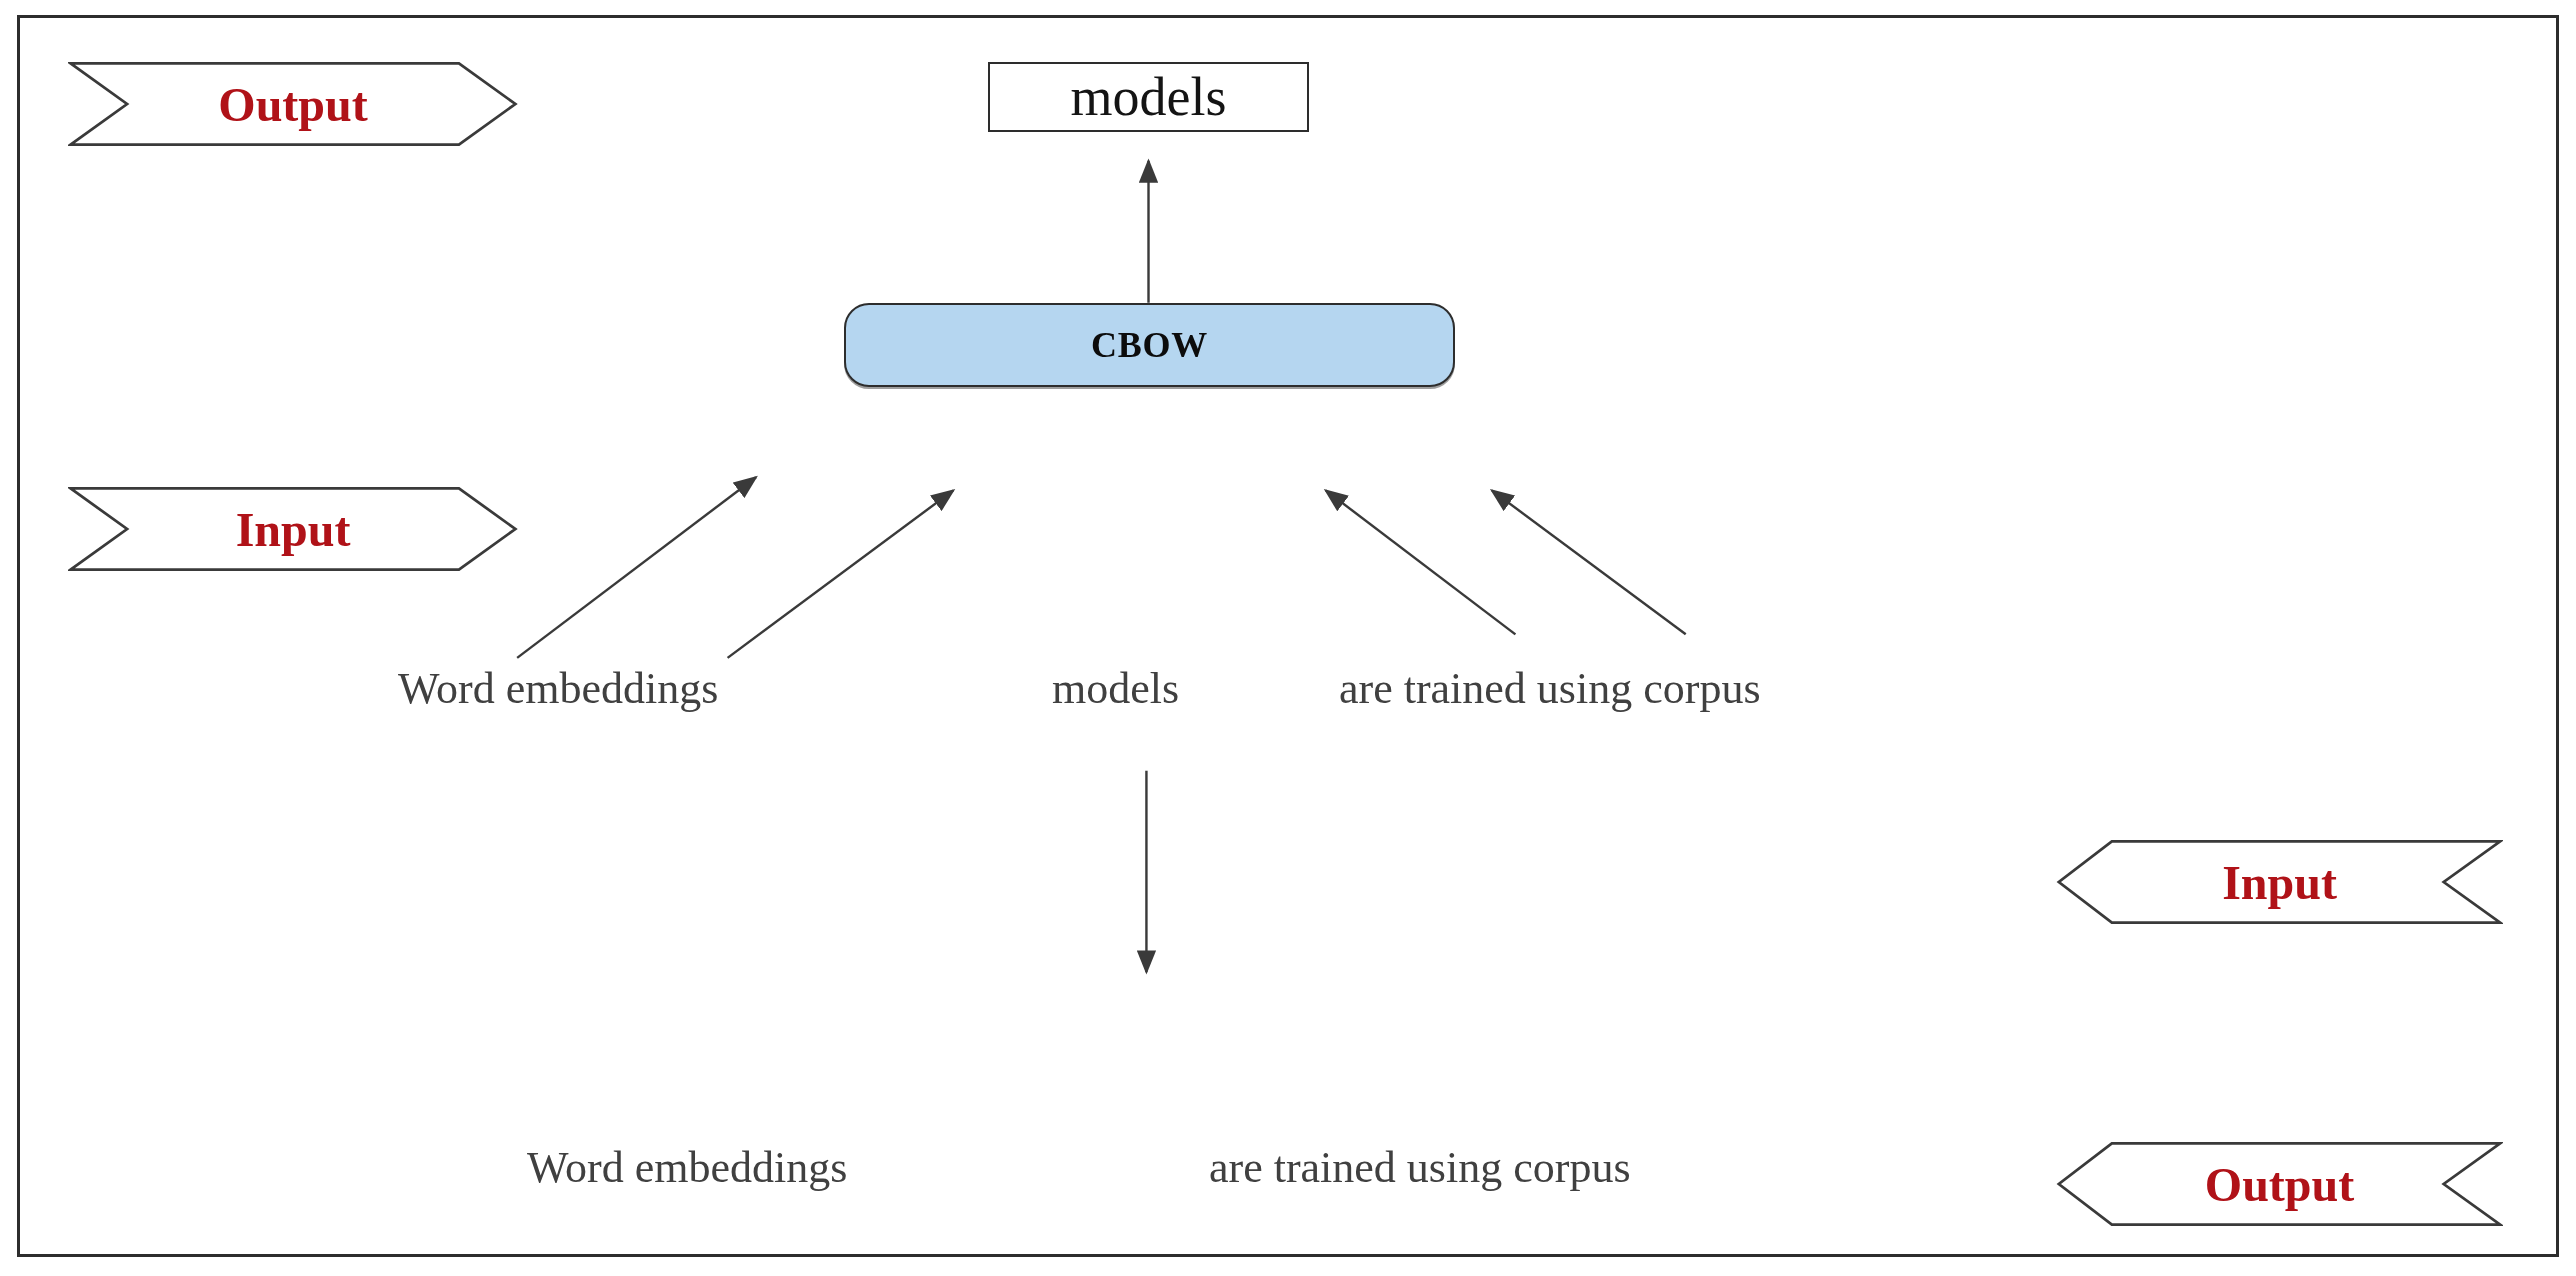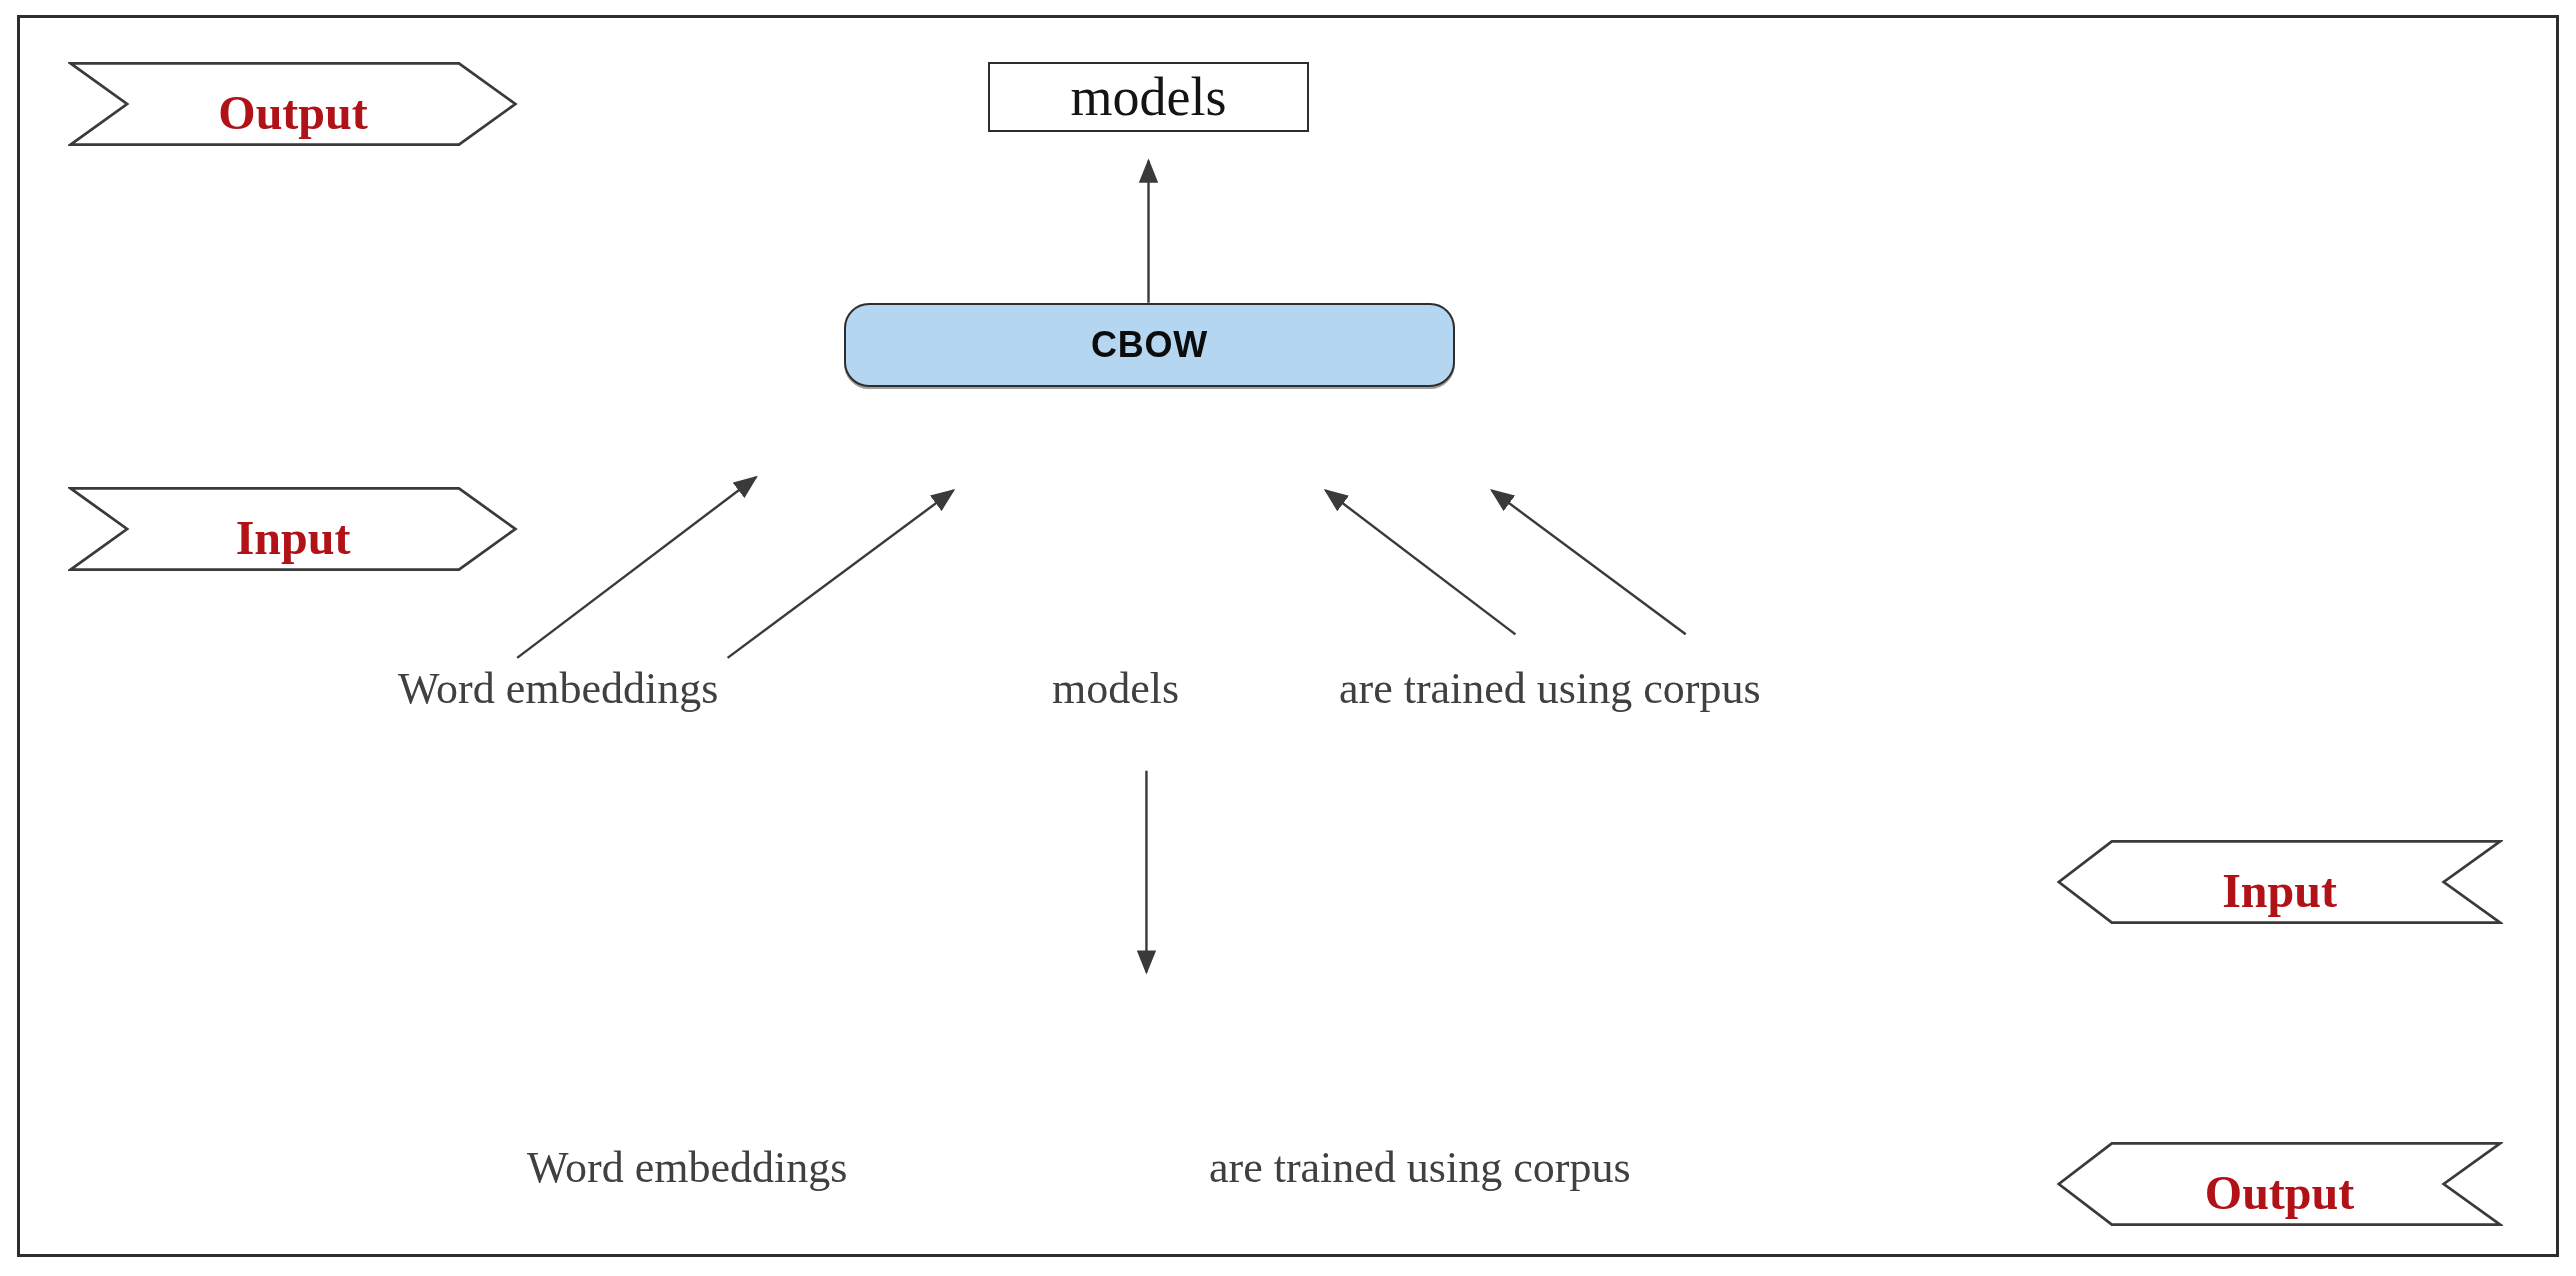--- a/index.html
+++ b/index.html
@@ -4,40 +4,40 @@
 <style>
   html,body{margin:0;padding:0;background:#ffffff;}
   body{width:2576px;height:1277px;position:relative;font-family:"Liberation Serif",serif;}
   .canvas{position:absolute;left:0;top:0;width:2576px;height:1277px;background:#ffffff;overflow:hidden;}
   .frame{position:absolute;left:17.3px;top:14.5px;width:2542px;height:1242px;border:3.5px solid #2d2d2d;box-sizing:border-box;}
 
   
   .banner{position:absolute;width:450px;height:84px;}
   .banner svg{position:absolute;left:0;top:0;width:100%;height:100%;}
   .banner .banner-label{
-    position:absolute;left:0;top:8px;width:100%;height:100%;
+    position:absolute;left:0;top:0;width:100%;height:100%;
     display:flex;align-items:center;justify-content:center;
     font-family:"Liberation Serif",serif;font-weight:bold;font-size:48px;color:#b01218;
   }
   .banner polygon{fill:#ffffff;stroke:#3a3a3a;stroke-width:4;}
 
   
   .models-box{
     position:absolute;left:988px;top:62px;width:321px;height:70px;
     border:2.8px solid #2d2d2d;box-sizing:border-box;background:#ffffff;
     display:flex;align-items:center;justify-content:center;
     font-family:"Liberation Serif",serif;font-size:54px;color:#141414;
   }
 
   
   .blue-node{
     position:absolute;box-sizing:border-box;
     background:#b5d6f0;border:2.8px solid #2d2d2d;border-radius:25px;
     display:flex;align-items:center;justify-content:center;
-    font-family:Liberation Sans, sans-serif;font-weight:bold;color:#0c0c0c;
+    font-family:Liberation Serif, serif;font-weight:bold;color:#0c0c0c;
     box-shadow:0 2.1px 0 rgba(40,40,40,0.45);
   }
   .node-cbow{left:844px;top:303px;width:611px;height:84px;font-size:36px;letter-spacing:0.7px;}
   .node-skip{left:847px;top:997px;width:609px;height:83px;font-size:39px;letter-spacing:0.7px;}
 
   
   .word{
     position:absolute;white-space:nowrap;
     font-family:"Liberation Serif",serif;font-size:44px;line-height:65px;color:#404040;
   }

